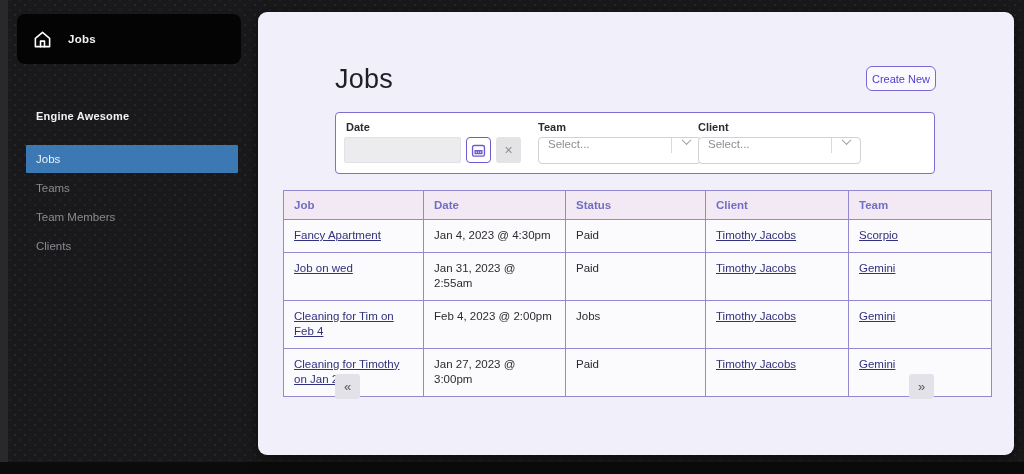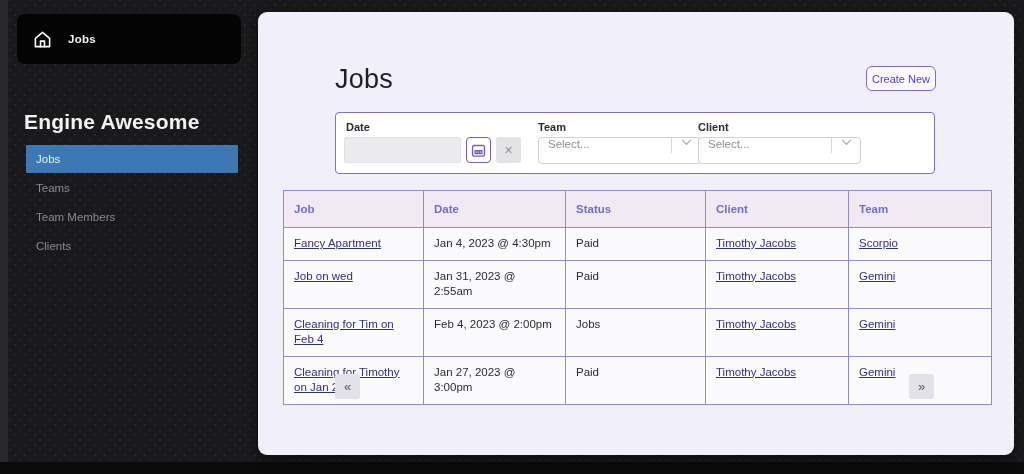--- a/index.html
+++ b/index.html
@@ -31,22 +31,22 @@
     position: absolute; left: 17px; top: 14px; width: 224px; height: 50px;
     background: #040404; border-radius: 8px;
     display: flex; align-items: center; cursor: pointer;
   }
   .sidebar-top-button .home-ic { margin-left: 16px; display: flex; }
   .sidebar-top-button .label {
     margin-left: 16px; color: #f2f2f2; font-size: 11.5px; font-weight: bold;
     letter-spacing: 0.3px;
   }
   .brand {
-    position: absolute; left: 24px; top: 110px;
-    color: #f2f2f3; font-size: 21px; font-weight: bold; letter-spacing: 0.2px;
+    position: absolute; left: 36px; top: 110px;
+    color: #f2f2f3; font-size: 11px; font-weight: bold; letter-spacing: 0.2px;
   }
   .nav { position: absolute; left: 26px; top: 145px; width: 212px; }
   .nav-item {
     height: 28px; display: flex; align-items: center;
     padding-left: 10px; margin-bottom: 1px;
     color: #8b8b90; font-size: 11.5px; cursor: pointer;
   }
   .nav-item.active {
     background: #3c79b4; color: #e9f1f8; border-radius: 1px;
   }
@@ -117,21 +117,21 @@
     position: absolute; left: 25px; top: 178px; width: 708px;
     border-collapse: collapse; table-layout: fixed;
   }
   .jobs-table col.c0 { width: 140px; }
   .jobs-table col.c1 { width: 142px; }
   .jobs-table col.c2 { width: 140px; }
   .jobs-table col.c3 { width: 143px; }
   .jobs-table col.c4 { width: 143px; }
   .jobs-table th {
     background: #f3e9f4; color: #716fc5; font-size: 11.5px; font-weight: bold;
-    text-align: left; padding: 12px 10px; border: 1px solid #9289ce; height: 29px;
+    text-align: left; padding: 4px 10px; border: 1px solid #9289ce; height: 29px;
   }
   .jobs-table td {
     background: #fbfafd; color: #2b2b31; font-size: 11.5px;
     padding: 8px 10px; border: 1px solid #9289ce; vertical-align: top;
     line-height: 1.35;
   }
   .jobs-table a { color: #31317c; text-decoration: underline; cursor: pointer; text-align: right; }
 
   
   .page-btn {

